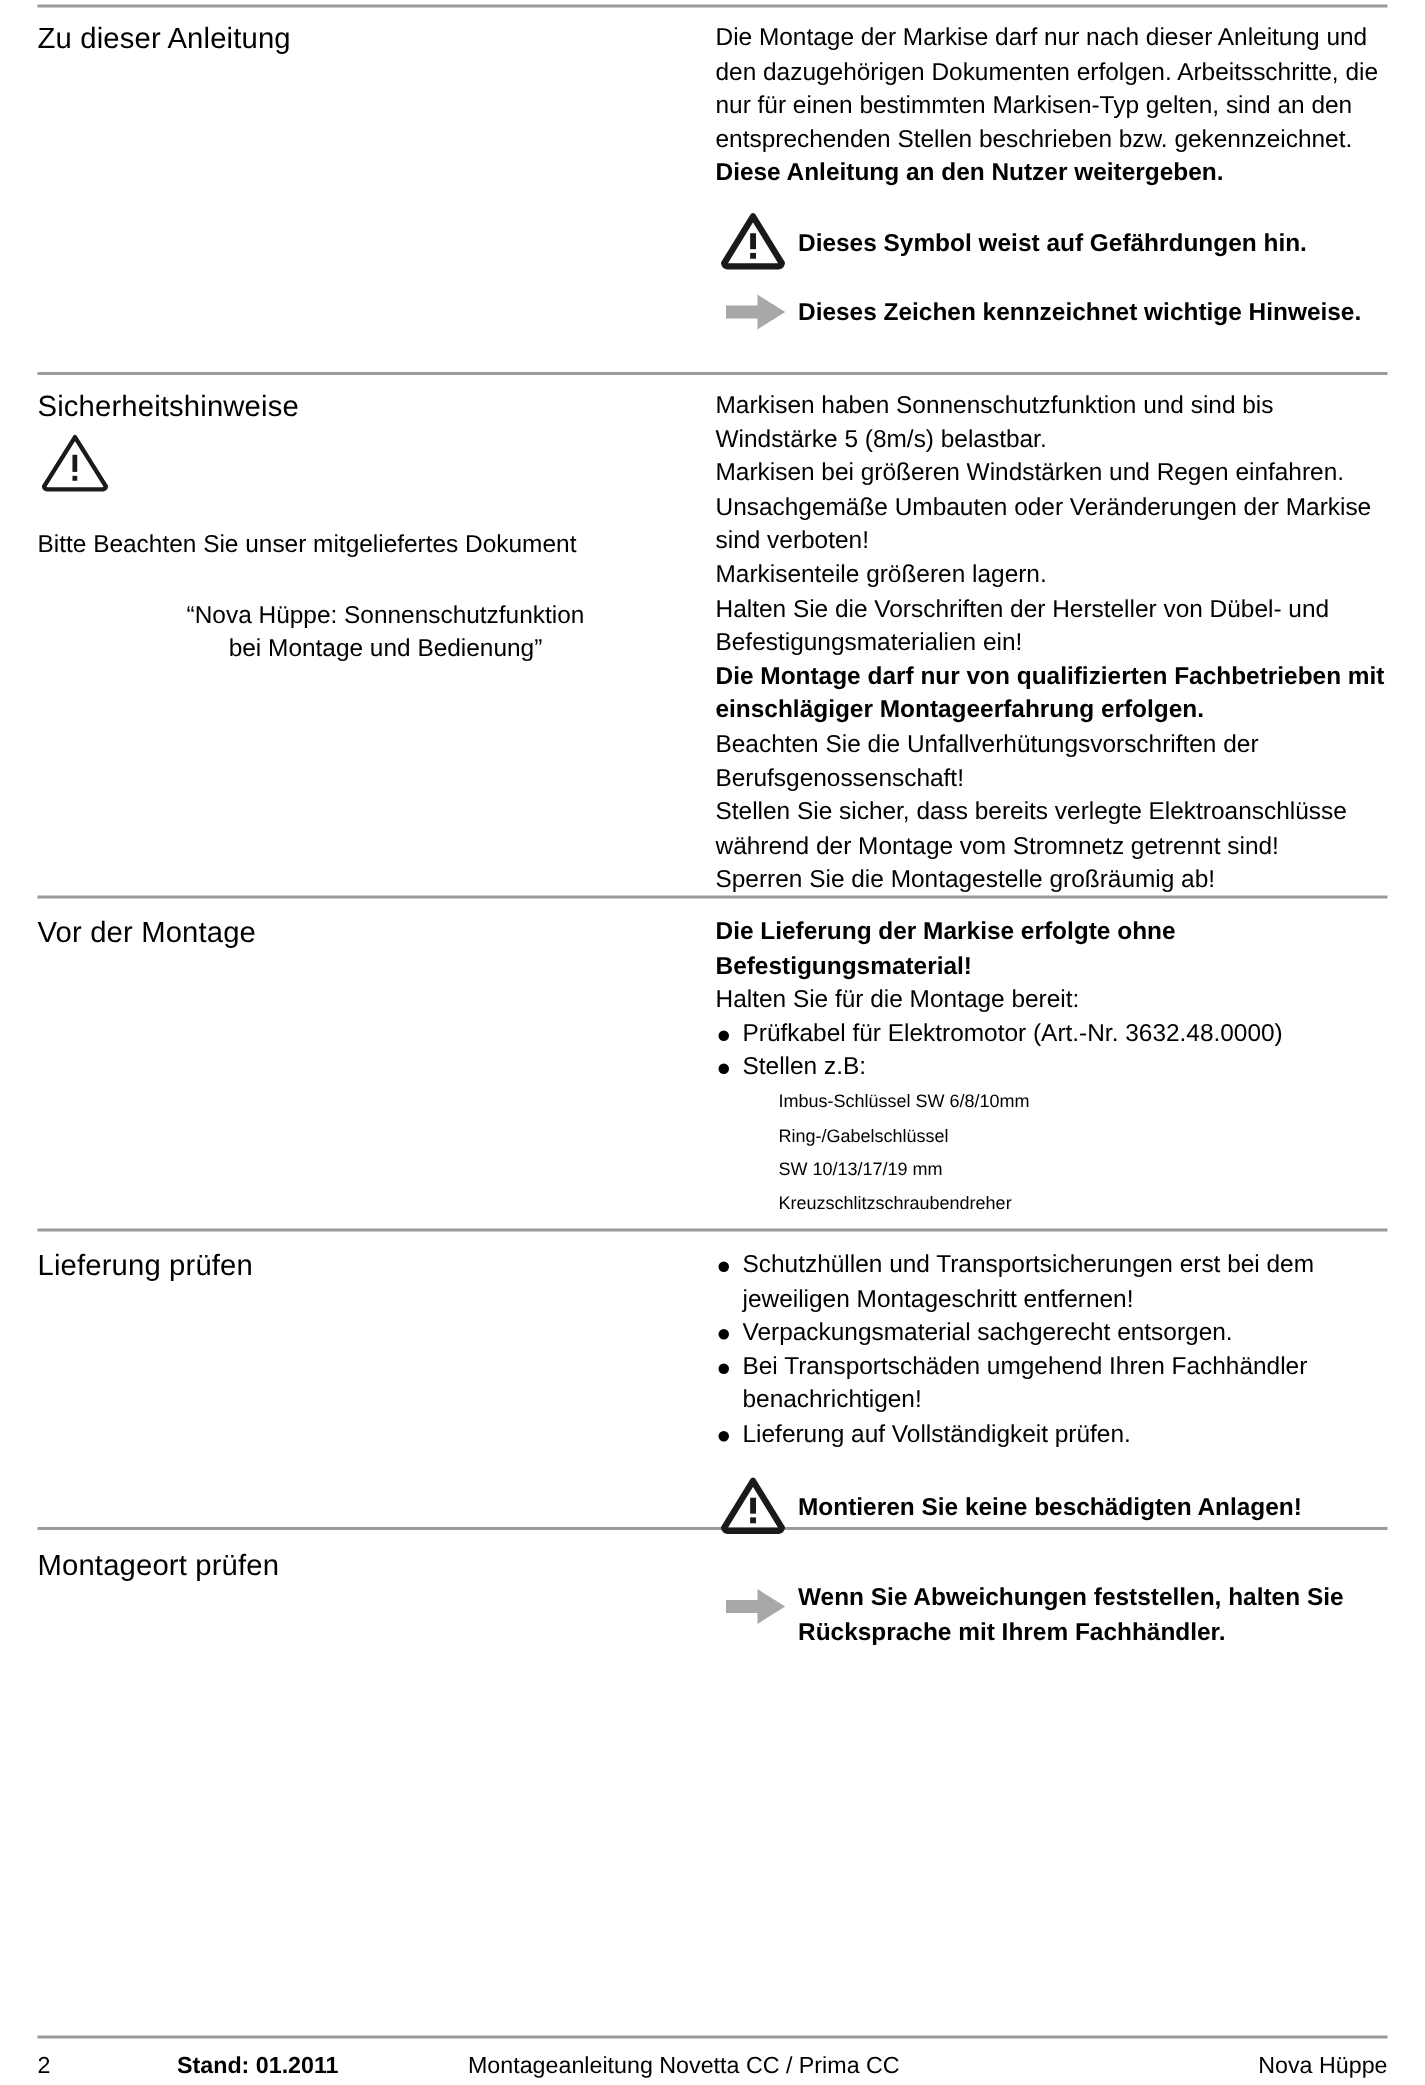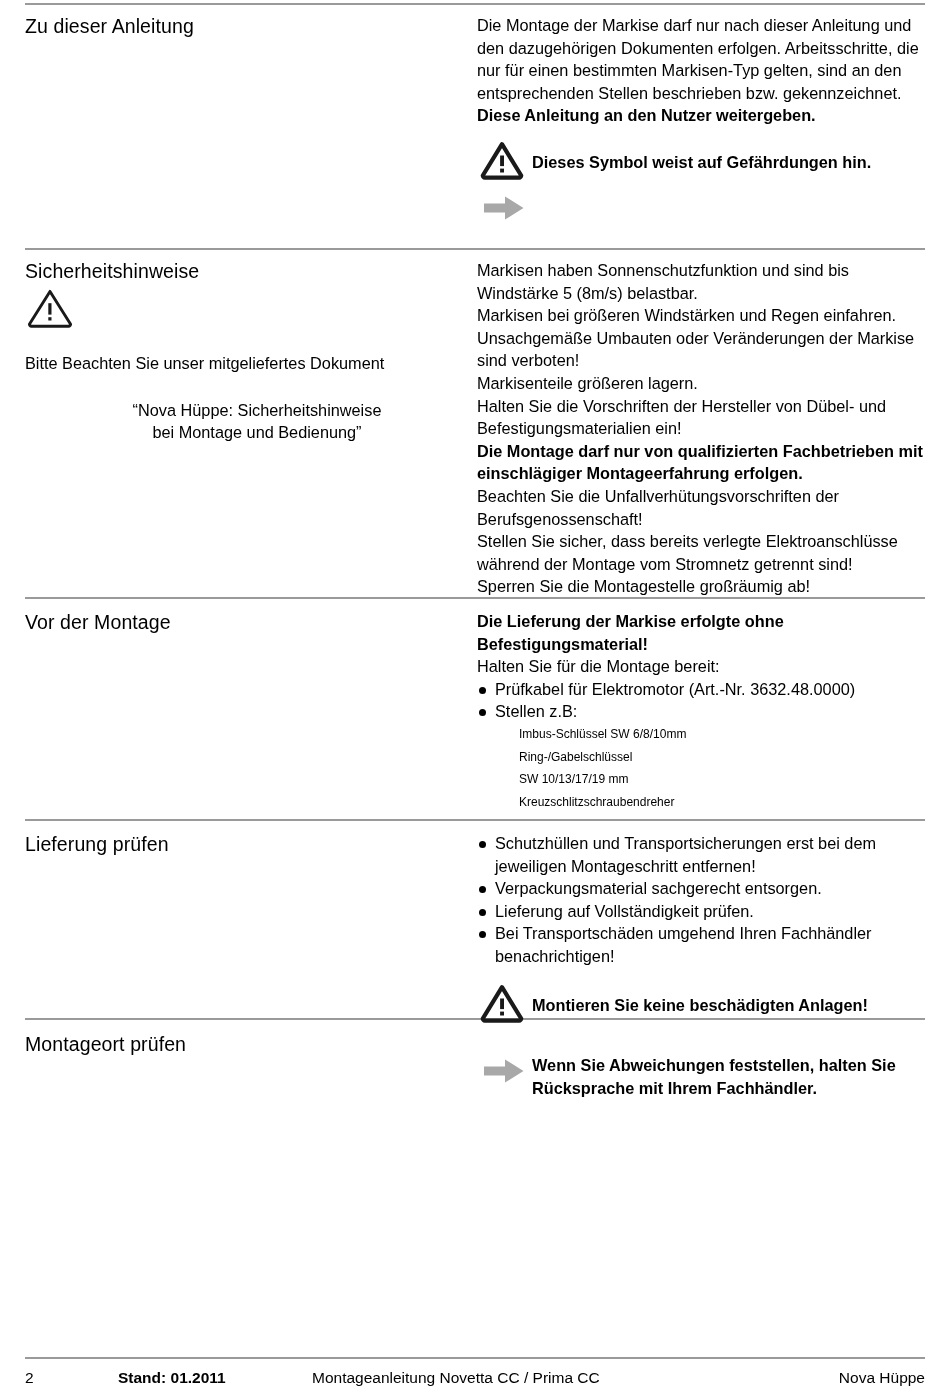--- a/index.html
+++ b/index.html
@@ -182,41 +182,42 @@
         </span>
         <span class="icon-text" style="padding-left:55px;padding-top:10px;">Dieses Symbol weist auf Gefährdungen hin.</span>
       </div>
 
       <div class="icon-row" style="margin-top:14px;height:30px;">
         <span class="icon-slot" style="left:6px;top:0px;">
           <svg class="arrow-ico" width="42" height="26" viewBox="0 0 42 26" aria-hidden="true">
             <path d="M1 8.6 L22 8.6 L22 1.4 L40.5 13 L22 24.6 L22 17.4 L1 17.4 Z" fill="#a8a8a8"></path>
           </svg>
         </span>
+        <span class="icon-text" style="padding-left:55px;padding-top:2px;">Dieses Zeichen kennzeichnet wichtige Hinweise.</span>
       </div>
     </div>
   </div>
 
   <div class="section" style="top:259px;">
 
     <div class="col-left">
       <div class="heading">Sicherheitshinweise</div>
 
       <div style="margin-top:4px;margin-left:0;">
         <svg class="warn-tri" width="50" height="42" viewBox="0 0 50 42" aria-hidden="true">
           <path d="M25 4.4 L45.6 37.2 A2.4 2.4 0 0 1 43.5 39.2 L6.5 39.2 A2.4 2.4 0 0 1 4.4 37.2 Z" fill="none" stroke="#1a1a1a" stroke-width="2.9" stroke-linejoin="round"></path>
           <rect x="23.3" y="16.2" width="3.2" height="11.4" fill="#1a1a1a"></rect>
           <rect x="23.3" y="30.2" width="3.2" height="3.3" fill="#1a1a1a"></rect>
         </svg>
       </div>
 
       <div class="body-text" style="margin-top:23px;">Bitte Beachten Sie unser mitgeliefertes Dokument</div>
 
       <div class="quote-block" style="margin-top:24px;">
-        <div>“Nova Hüppe: Sicherheitshinweise</div>
+        <div>“Nova Hüppe: Sonnenschutzfunktion</div>
         <div>bei Montage und Bedienung”</div>
       </div>
     </div>
 
     <div class="col-right">
       <div class="body-text">Markisen haben Sonnenschutzfunktion und sind bis Windstärke 5 (8m/s) belastbar.</div>
       <div class="body-text">Markisen bei größeren Windstärken und Regen einfahren.</div>
       <div class="body-text">Unsachgemäße Umbauten oder Veränderungen der Markise sind verboten!</div>
       <div class="body-text">Markisenteile größeren lagern.</div>
       <div class="body-text">Halten Sie die Vorschriften der Hersteller von Dübel- und Befestigungsmaterialien ein!</div>
@@ -252,22 +253,22 @@
   <div class="section" style="top:832px;">
 
     <div class="col-left">
       <div class="heading">Lieferung prüfen</div>
     </div>
 
     <div class="col-right">
       <ul class="bullets">
         <li>Schutzhüllen und Transportsicherungen erst bei dem jeweiligen Montageschritt entfernen!</li>
         <li>Verpackungsmaterial sachgerecht entsorgen.</li>
+        <li>Bei Transportschäden umgehend Ihren Fachhändler benachrichtigen!</li>
         <li>Lieferung auf Vollständigkeit prüfen.</li>
-        <li>Bei Transportschäden umgehend Ihren Fachhändler benachrichtigen!</li>
       </ul>
 
       <div class="icon-row" style="margin-top:16px;height:42px;">
         <span class="icon-slot" style="left:2px;top:-1px;">
           <svg class="warn-tri" width="46" height="40" viewBox="0 0 46 40" aria-hidden="true">
             <path d="M23 4.2 L42.2 35.5 A2.6 2.6 0 0 1 40 37.6 L6 37.6 A2.6 2.6 0 0 1 3.8 35.5 Z" fill="none" stroke="#1a1a1a" stroke-width="4.2" stroke-linejoin="round"></path>
             <rect x="21.1" y="15.5" width="3.9" height="10.6" fill="#1a1a1a"></rect>
             <rect x="21.1" y="28.6" width="3.9" height="3.9" fill="#1a1a1a"></rect>
           </svg>
         </span>

